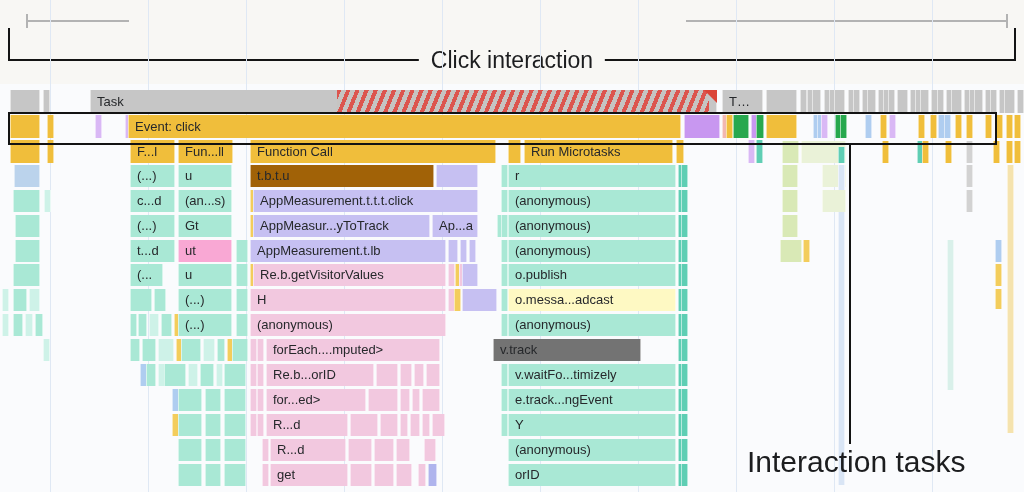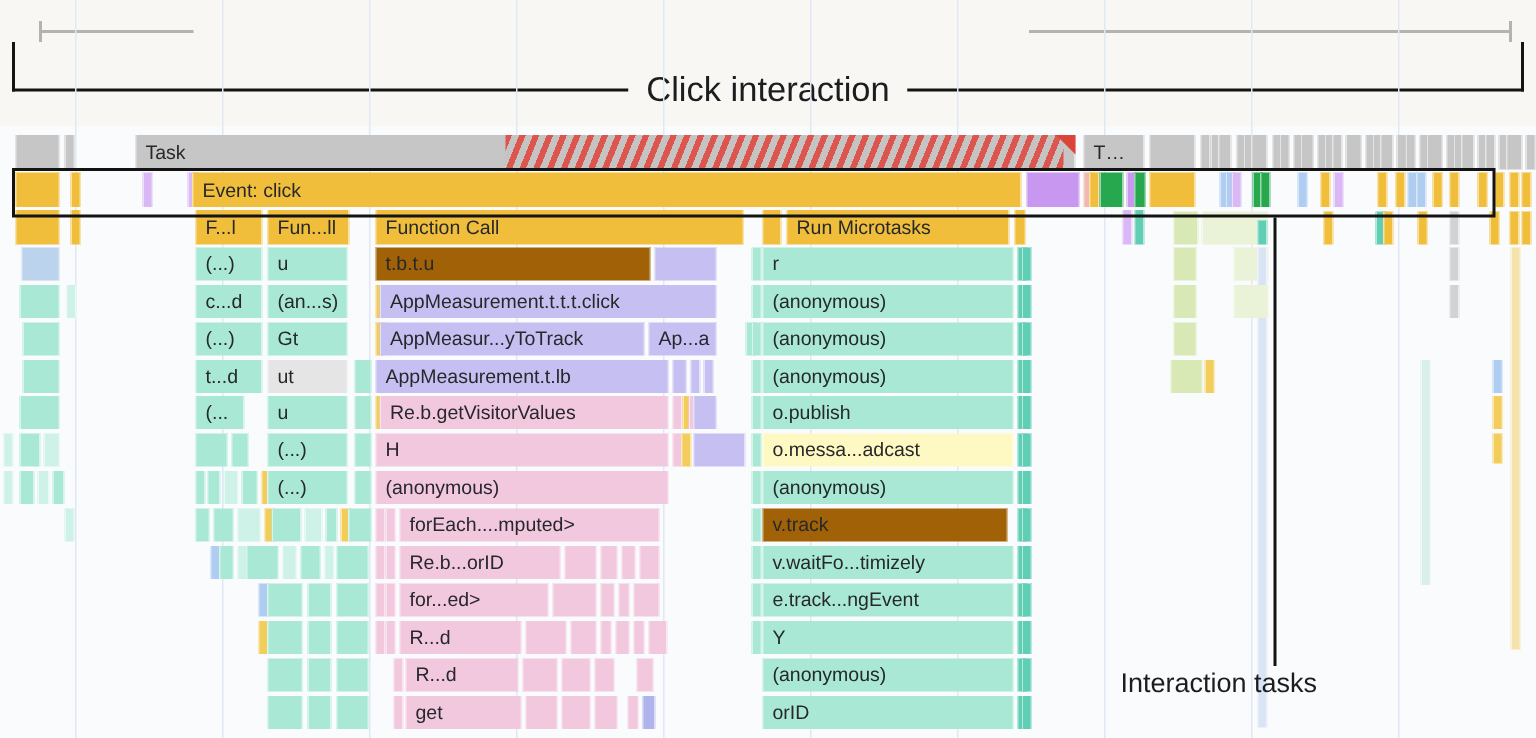--- a/index.html
+++ b/index.html
@@ -25,21 +25,21 @@
   .whisker-tick{position:absolute;width:2px;height:14px;background:#b3b3b3;top:14px;}
   
   .bracket{position:absolute;left:8px;top:28px;width:1004px;height:31px;
        border-left:2px solid #141414;border-right:2px solid #141414;border-bottom:2px solid #141414;}
   .bracket-label{position:absolute;left:50%;bottom:0;transform:translate(-50%,54%);
        background:#f8f7f4;padding:0 12px;font-size:23px;color:#1c1d1f;white-space:nowrap;}
   
   .selection-box{position:absolute;left:8px;top:112px;width:989px;height:33px;
        border:2px solid #131313;box-sizing:border-box;z-index:6;}
   .vline{position:absolute;left:849px;top:145px;width:2px;height:299px;background:#131313;z-index:6;}
-  .itasks-label{position:absolute;left:747px;top:445px;font-size:18px;color:#1c1d1f;z-index:6;white-space:nowrap;}
+  .itasks-label{position:absolute;left:747px;top:445px;font-size:30px;color:#1c1d1f;z-index:6;white-space:nowrap;}
   #bars{position:absolute;left:0;top:0;z-index:2;}
   #gridlines{position:absolute;left:0;top:0;z-index:1;}
 </style>
 </head>
 <body>
 
 <div class="stage">
 
   <div class="chart-bg"></div>
   <div id="gridlines">
@@ -185,21 +185,21 @@
       <div class="bar" style="left: 253px; top: 215px; width: 177px; height: 22px; line-height: 22px; background: rgb(198, 192, 242);">AppMeasur...yToTrack</div>
       <div class="bar" style="left: 432px; top: 215px; width: 46px; height: 22px; line-height: 22px; background: rgb(198, 192, 242);">Ap...a</div>
       <div class="bar" style="left: 497px; top: 215px; width: 4px; height: 22px; line-height: 22px; background: rgb(169, 232, 213);"></div>
       <div class="bar" style="left: 501px; top: 215px; width: 5px; height: 22px; line-height: 22px; background: rgb(169, 232, 213);"></div>
       <div class="bar" style="left: 508px; top: 215px; width: 168px; height: 22px; line-height: 22px; background: rgb(169, 232, 213);">(anonymous)</div>
       <div class="bar" style="left: 678px; top: 215px; width: 2px; height: 22px; line-height: 22px; background: rgb(95, 206, 180);"></div>
       <div class="bar" style="left: 681px; top: 215px; width: 2px; height: 22px; line-height: 22px; background: rgb(95, 206, 180);"></div>
       <div class="bar" style="left: 782px; top: 215px; width: 16px; height: 22px; line-height: 22px; background: rgb(217, 233, 182);"></div>
       <div class="bar" style="left: 15px; top: 240px; width: 25px; height: 22px; line-height: 22px; background: rgb(169, 232, 213);"></div>
       <div class="bar" style="left: 130px; top: 240px; width: 45px; height: 22px; line-height: 22px; background: rgb(169, 232, 213);">t...d</div>
-      <div class="bar" style="left: 178px; top: 240px; width: 54px; height: 22px; line-height: 22px; background: #e5e5e5;">ut</div>
+      <div class="bar" style="left: 178px; top: 240px; width: 54px; height: 22px; line-height: 22px; background: #f9a8d4;">ut</div>
       <div class="bar" style="left: 236px; top: 240px; width: 12px; height: 22px; line-height: 22px; background: rgb(169, 232, 213);"></div>
       <div class="bar" style="left: 250px; top: 240px; width: 196px; height: 22px; line-height: 22px; background: rgb(198, 192, 242);">AppMeasurement.t.lb</div>
       <div class="bar" style="left: 448px; top: 240px; width: 10px; height: 22px; line-height: 22px; background: rgb(198, 192, 242);"></div>
       <div class="bar" style="left: 460px; top: 240px; width: 7px; height: 22px; line-height: 22px; background: rgb(198, 192, 242);"></div>
       <div class="bar" style="left: 469px; top: 240px; width: 7px; height: 22px; line-height: 22px; background: rgb(198, 192, 242);"></div>
       <div class="bar" style="left: 501px; top: 240px; width: 5px; height: 22px; line-height: 22px; background: rgb(169, 232, 213);"></div>
       <div class="bar" style="left: 508px; top: 240px; width: 168px; height: 22px; line-height: 22px; background: rgb(169, 232, 213);">(anonymous)</div>
       <div class="bar" style="left: 678px; top: 240px; width: 2px; height: 22px; line-height: 22px; background: rgb(95, 206, 180);"></div>
       <div class="bar" style="left: 681px; top: 240px; width: 2px; height: 22px; line-height: 22px; background: rgb(95, 206, 180);"></div>
       <div class="bar" style="left: 780px; top: 240px; width: 22px; height: 22px; line-height: 22px; background: rgb(217, 233, 182);"></div>
@@ -260,21 +260,21 @@
       <div class="bar" style="left: 176px; top: 339px; width: 3px; height: 22px; line-height: 22px; background: rgb(243, 205, 92);"></div>
       <div class="bar" style="left: 181px; top: 339px; width: 20px; height: 22px; line-height: 22px; background: rgb(169, 232, 213);"></div>
       <div class="bar" style="left: 203px; top: 339px; width: 12px; height: 22px; line-height: 22px; background: rgb(206, 242, 232);"></div>
       <div class="bar" style="left: 217px; top: 339px; width: 8px; height: 22px; line-height: 22px; background: rgb(169, 232, 213);"></div>
       <div class="bar" style="left: 227px; top: 339px; width: 3px; height: 22px; line-height: 22px; background: rgb(243, 205, 92);"></div>
       <div class="bar" style="left: 232px; top: 339px; width: 16px; height: 22px; line-height: 22px; background: rgb(169, 232, 213);"></div>
       <div class="bar" style="left: 250px; top: 339px; width: 5px; height: 22px; line-height: 22px; background: rgb(242, 200, 223);"></div>
       <div class="bar" style="left: 257px; top: 339px; width: 6px; height: 22px; line-height: 22px; background: rgb(242, 200, 223);"></div>
       <div class="bar" style="left: 266px; top: 339px; width: 174px; height: 22px; line-height: 22px; background: rgb(242, 200, 223);">forEach....mputed&gt;</div>
       <div class="bar" style="left: 501px; top: 339px; width: 5px; height: 22px; line-height: 22px; background: rgb(169, 232, 213);"></div>
-      <div class="bar" style="left: 508px; top: 339px; width: 164px; height: 22px; line-height: 22px; background: #a16207;">v.track</div>
+      <div class="bar" style="left: 493px; top: 339px; width: 148px; height: 22px; line-height: 22px; background: #737373;">v.track</div>
       <div class="bar" style="left: 678px; top: 339px; width: 2px; height: 22px; line-height: 22px; background: rgb(95, 206, 180);"></div>
       <div class="bar" style="left: 681px; top: 339px; width: 2px; height: 22px; line-height: 22px; background: rgb(95, 206, 180);"></div>
       <div class="bar" style="left: 140px; top: 364px; width: 2px; height: 22px; line-height: 22px; background: rgb(175, 205, 240);"></div>
       <div class="bar" style="left: 146px; top: 364px; width: 10px; height: 22px; line-height: 22px; background: rgb(169, 232, 213);"></div>
       <div class="bar" style="left: 158px; top: 364px; width: 4px; height: 22px; line-height: 22px; background: rgb(206, 242, 232);"></div>
       <div class="bar" style="left: 164px; top: 364px; width: 22px; height: 22px; line-height: 22px; background: rgb(169, 232, 213);"></div>
       <div class="bar" style="left: 188px; top: 364px; width: 10px; height: 22px; line-height: 22px; background: rgb(206, 242, 232);"></div>
       <div class="bar" style="left: 200px; top: 364px; width: 14px; height: 22px; line-height: 22px; background: rgb(169, 232, 213);"></div>
       <div class="bar" style="left: 216px; top: 364px; width: 6px; height: 22px; line-height: 22px; background: rgb(206, 242, 232);"></div>
       <div class="bar" style="left: 224px; top: 364px; width: 22px; height: 22px; line-height: 22px; background: rgb(169, 232, 213);"></div>

